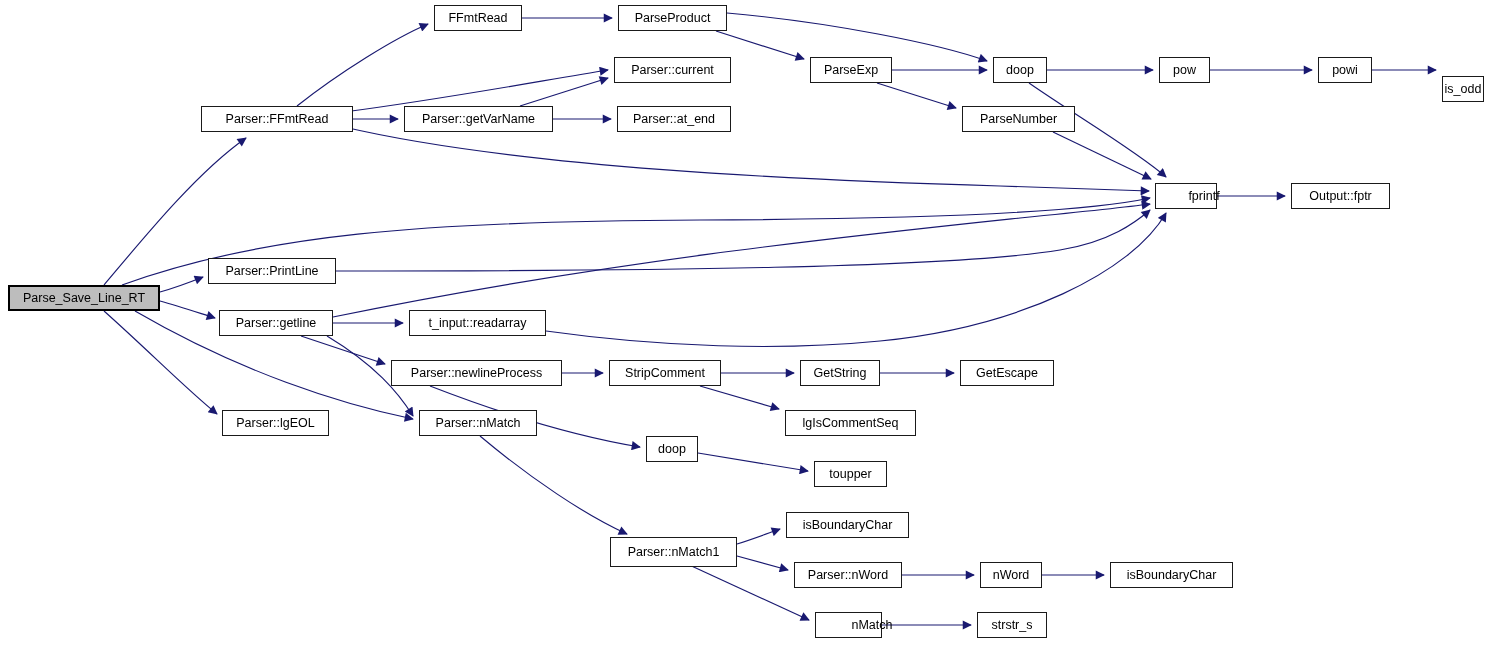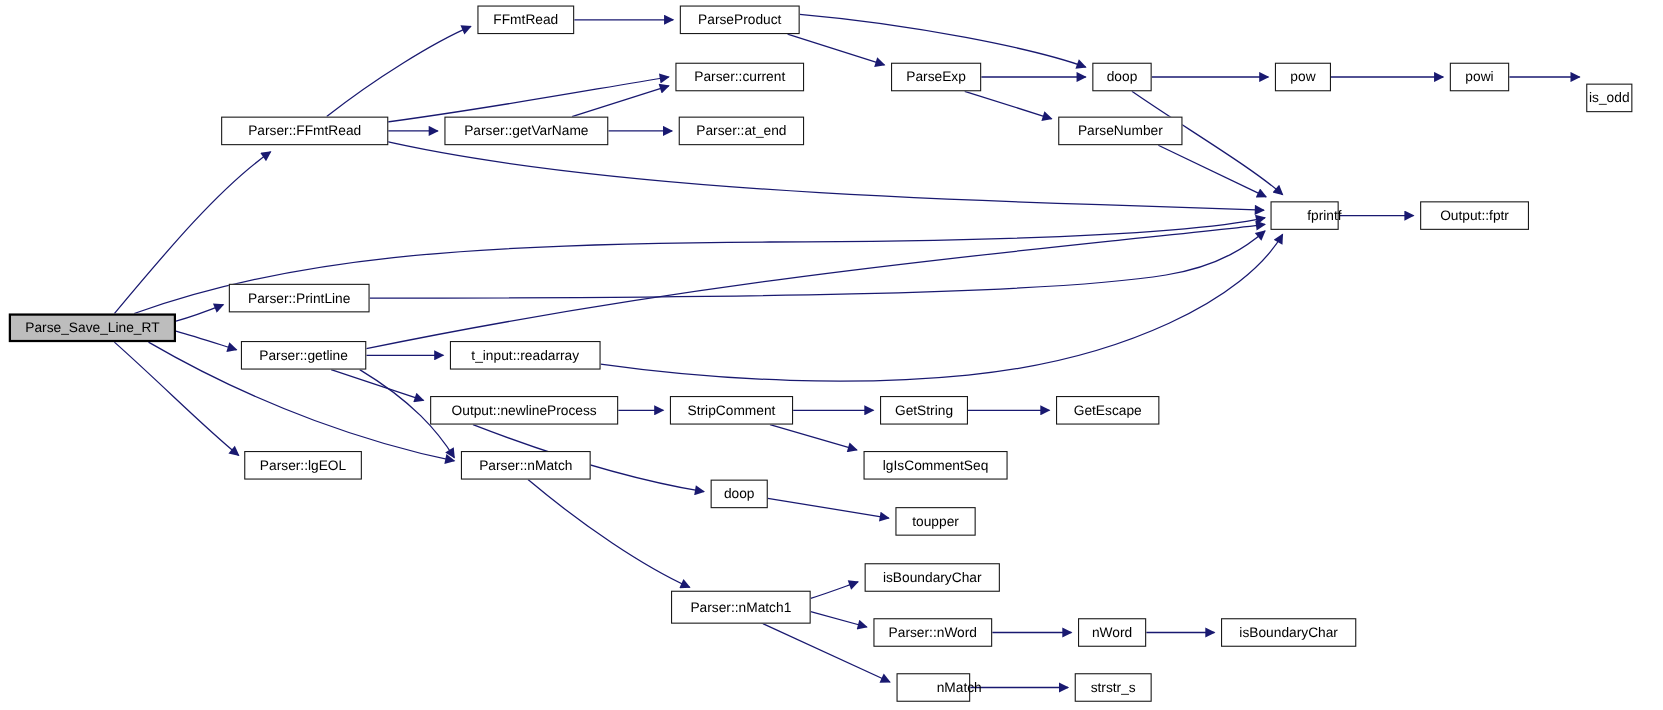--- a/index.html
+++ b/index.html
@@ -78,21 +78,21 @@
   <div class="node" style="left:1318px;top:57px;width:54px;height:26px;">powi</div>
   <div class="node" style="left:1442px;top:57px;width:42px;height:26px;margin-top:19px;">is_odd</div>
   <div class="node" style="left:404px;top:106px;width:149px;height:26px;">Parser::getVarName</div>
   <div class="node" style="left:617px;top:106px;width:114px;height:26px;">Parser::at_end</div>
   <div class="node" style="left:962px;top:106px;width:113px;height:26px;">ParseNumber</div>
   <div class="node" style="left:1155px;top:183px;width:62px;height:26px;padding-left:36px;">fprintf</div>
   <div class="node" style="left:1291px;top:183px;width:99px;height:26px;">Output::fptr</div>
   <div class="node" style="left:208px;top:258px;width:128px;height:26px;">Parser::PrintLine</div>
   <div class="node" style="left:219px;top:310px;width:114px;height:26px;">Parser::getline</div>
   <div class="node" style="left:409px;top:310px;width:137px;height:26px;">t_input::readarray</div>
-  <div class="node" style="left:391px;top:360px;width:171px;height:26px;">Output::newlineProcess</div>
+  <div class="node" style="left:391px;top:360px;width:171px;height:26px;">Parser::newlineProcess</div>
   <div class="node" style="left:609px;top:360px;width:112px;height:26px;">StripComment</div>
   <div class="node" style="left:800px;top:360px;width:80px;height:26px;">GetString</div>
   <div class="node" style="left:960px;top:360px;width:94px;height:26px;">GetEscape</div>
   <div class="node" style="left:222px;top:410px;width:107px;height:26px;">Parser::lgEOL</div>
   <div class="node" style="left:419px;top:410px;width:118px;height:26px;">Parser::nMatch</div>
   <div class="node" style="left:785px;top:410px;width:131px;height:26px;">lgIsCommentSeq</div>
   <div class="node" style="left:646px;top:436px;width:52px;height:26px;">doop</div>
   <div class="node" style="left:814px;top:461px;width:73px;height:26px;">toupper</div>
   <div class="node" style="left:786px;top:512px;width:123px;height:26px;">isBoundaryChar</div>
   <div class="node" style="left:610px;top:537px;width:127px;height:30px;">Parser::nMatch1</div>

